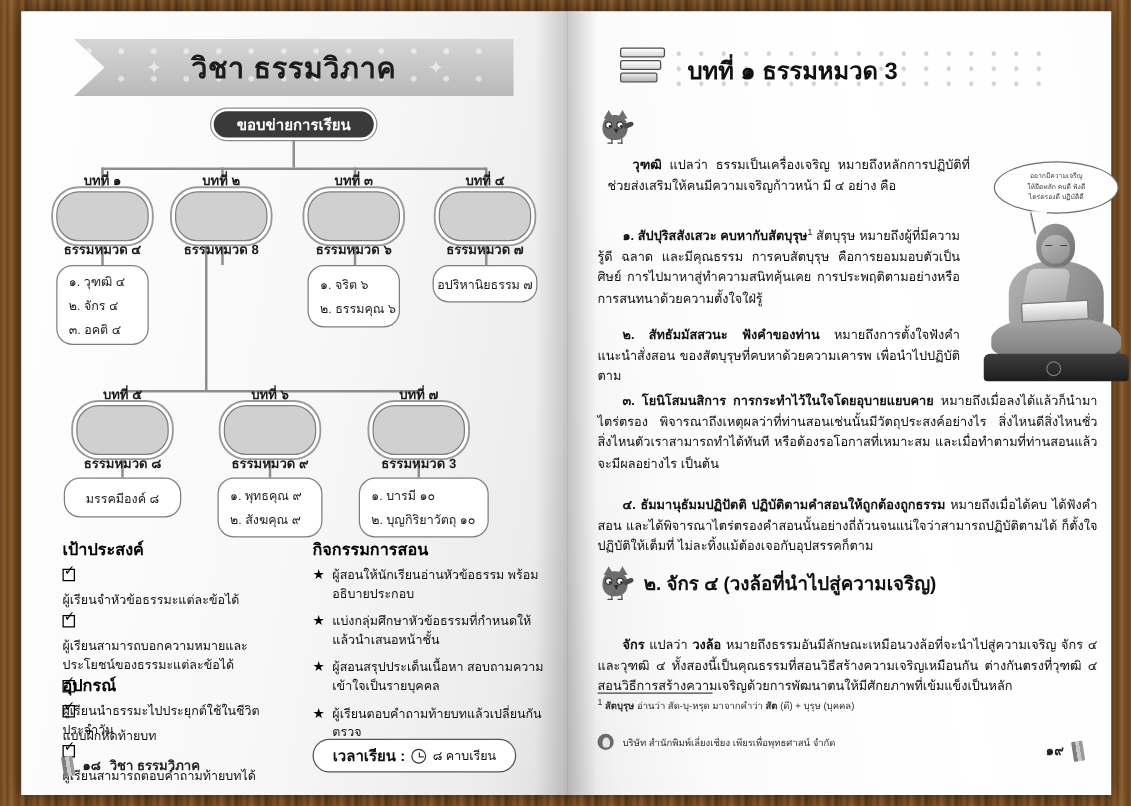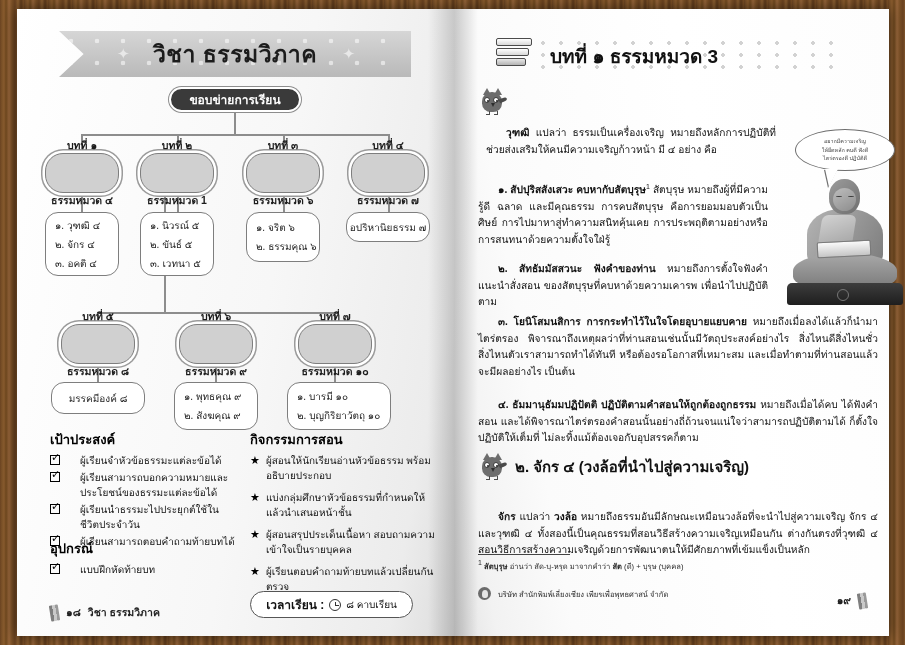--- a/index.html
+++ b/index.html
@@ -97,21 +97,21 @@
     position:absolute;
     border:1.6px solid #7e7e7e; border-radius:13px; background:#fff;
     padding:7px 9px;
     display:flex; flex-direction:column; justify-content:center; gap:4px;
   }
   .sub .li { font-size:10px; color:#1c1c1c; white-space:nowrap; }
   .sub.center { align-items:center; justify-content:center; }
 
   .col-head { font-size:13px; font-weight:bold; color:#000; margin-bottom:3px; }
   .chk-list { list-style:none; }
-  .chk-list li { display:flex; gap:20px; font-size:10px; color:#111; line-height:1.5; margin-bottom:2px; }
+  .chk-list li { display:flex; gap:8px; font-size:10px; color:#111; line-height:1.5; margin-bottom:2px;flex-direction:column; }
   .box {
     flex:none; width:10px; height:10px; margin-top:2px;
     border:1.3px solid #000; position:relative;
   }
   .box::after{
     content:"✓"; position:absolute; left:0px; top:-4px;
     font-size:11px; line-height:1; color:#000;
   }
   .star-list { list-style:none; }
   .star-list li { display:flex; gap:6px; font-size:10px; color:#111; line-height:1.5; margin-bottom:7px; }
@@ -263,60 +263,55 @@
     <div class="line" style="left:80px;  top:355px; width:1.6px; height:18px;"></div>
     <div class="line" style="left:198px; top:355px; width:1.6px; height:18px;"></div>
     <div class="line" style="left:317px; top:355px; width:1.6px; height:18px;"></div>
 
     <div class="node chapter" style="left:28px; top:144px; width:74px;">
       <span class="ln">บทที่ ๑</span>
       <span class="ln">ธรรมหมวด ๔</span>
     </div>
     <div class="node chapter" style="left:123px; top:144px; width:74px;">
       <span class="ln">บทที่ ๒</span>
-      <span class="ln">ธรรมหมวด 1</span>
+      <span class="ln">ธรรมหมวด 8</span>
     </div>
     <div class="node chapter" style="left:229px; top:144px; width:74px;">
       <span class="ln">บทที่ ๓</span>
       <span class="ln">ธรรมหมวด ๖</span>
     </div>
     <div class="node chapter" style="left:334px; top:144px; width:74px;">
       <span class="ln">บทที่ ๔</span>
       <span class="ln">ธรรมหมวด ๗</span>
     </div>
 
     <div class="sub" style="left:28px; top:203px; width:74px; height:64px;">
       <span class="li">๑. วุฑฒิ ๔</span>
       <span class="li">๒. จักร ๔</span>
       <span class="li">๓. อคติ ๔</span>
     </div>
-    <div class="sub" style="left:123px; top:203px; width:74px; height:64px;">
-      <span class="li">๑. นิวรณ์ ๕</span>
-      <span class="li">๒. ขันธ์ ๕</span>
-      <span class="li">๓. เวทนา ๕</span>
-    </div>
     <div class="sub" style="left:229px; top:203px; width:74px; height:50px;">
       <span class="li">๑. จริต ๖</span>
       <span class="li">๒. ธรรมคุณ ๖</span>
     </div>
     <div class="sub center" style="left:329px; top:203px; width:84px; height:30px;">
       <span class="li">อปริหานิยธรรม ๗</span>
     </div>
 
     <div class="node chapter" style="left:44px; top:315px; width:74px;">
       <span class="ln">บทที่ ๕</span>
       <span class="ln">ธรรมหมวด ๘</span>
     </div>
     <div class="node chapter" style="left:162px; top:315px; width:74px;">
       <span class="ln">บทที่ ๖</span>
       <span class="ln">ธรรมหมวด ๙</span>
     </div>
     <div class="node chapter" style="left:281px; top:315px; width:74px;">
       <span class="ln">บทที่ ๗</span>
-      <span class="ln">ธรรมหมวด ๑๐</span>
+      <span class="ln">ธรรมหมวด 3</span>
     </div>
 
     <div class="sub center" style="left:34px; top:373px; width:94px; height:32px;">
       <span class="li">มรรคมีองค์ ๘</span>
     </div>
     <div class="sub" style="left:157px; top:373px; width:84px; height:48px;">
       <span class="li">๑. พุทธคุณ ๙</span>
       <span class="li">๒. สังฆคุณ ๙</span>
     </div>
     <div class="sub" style="left:270px; top:373px; width:104px; height:48px;">

